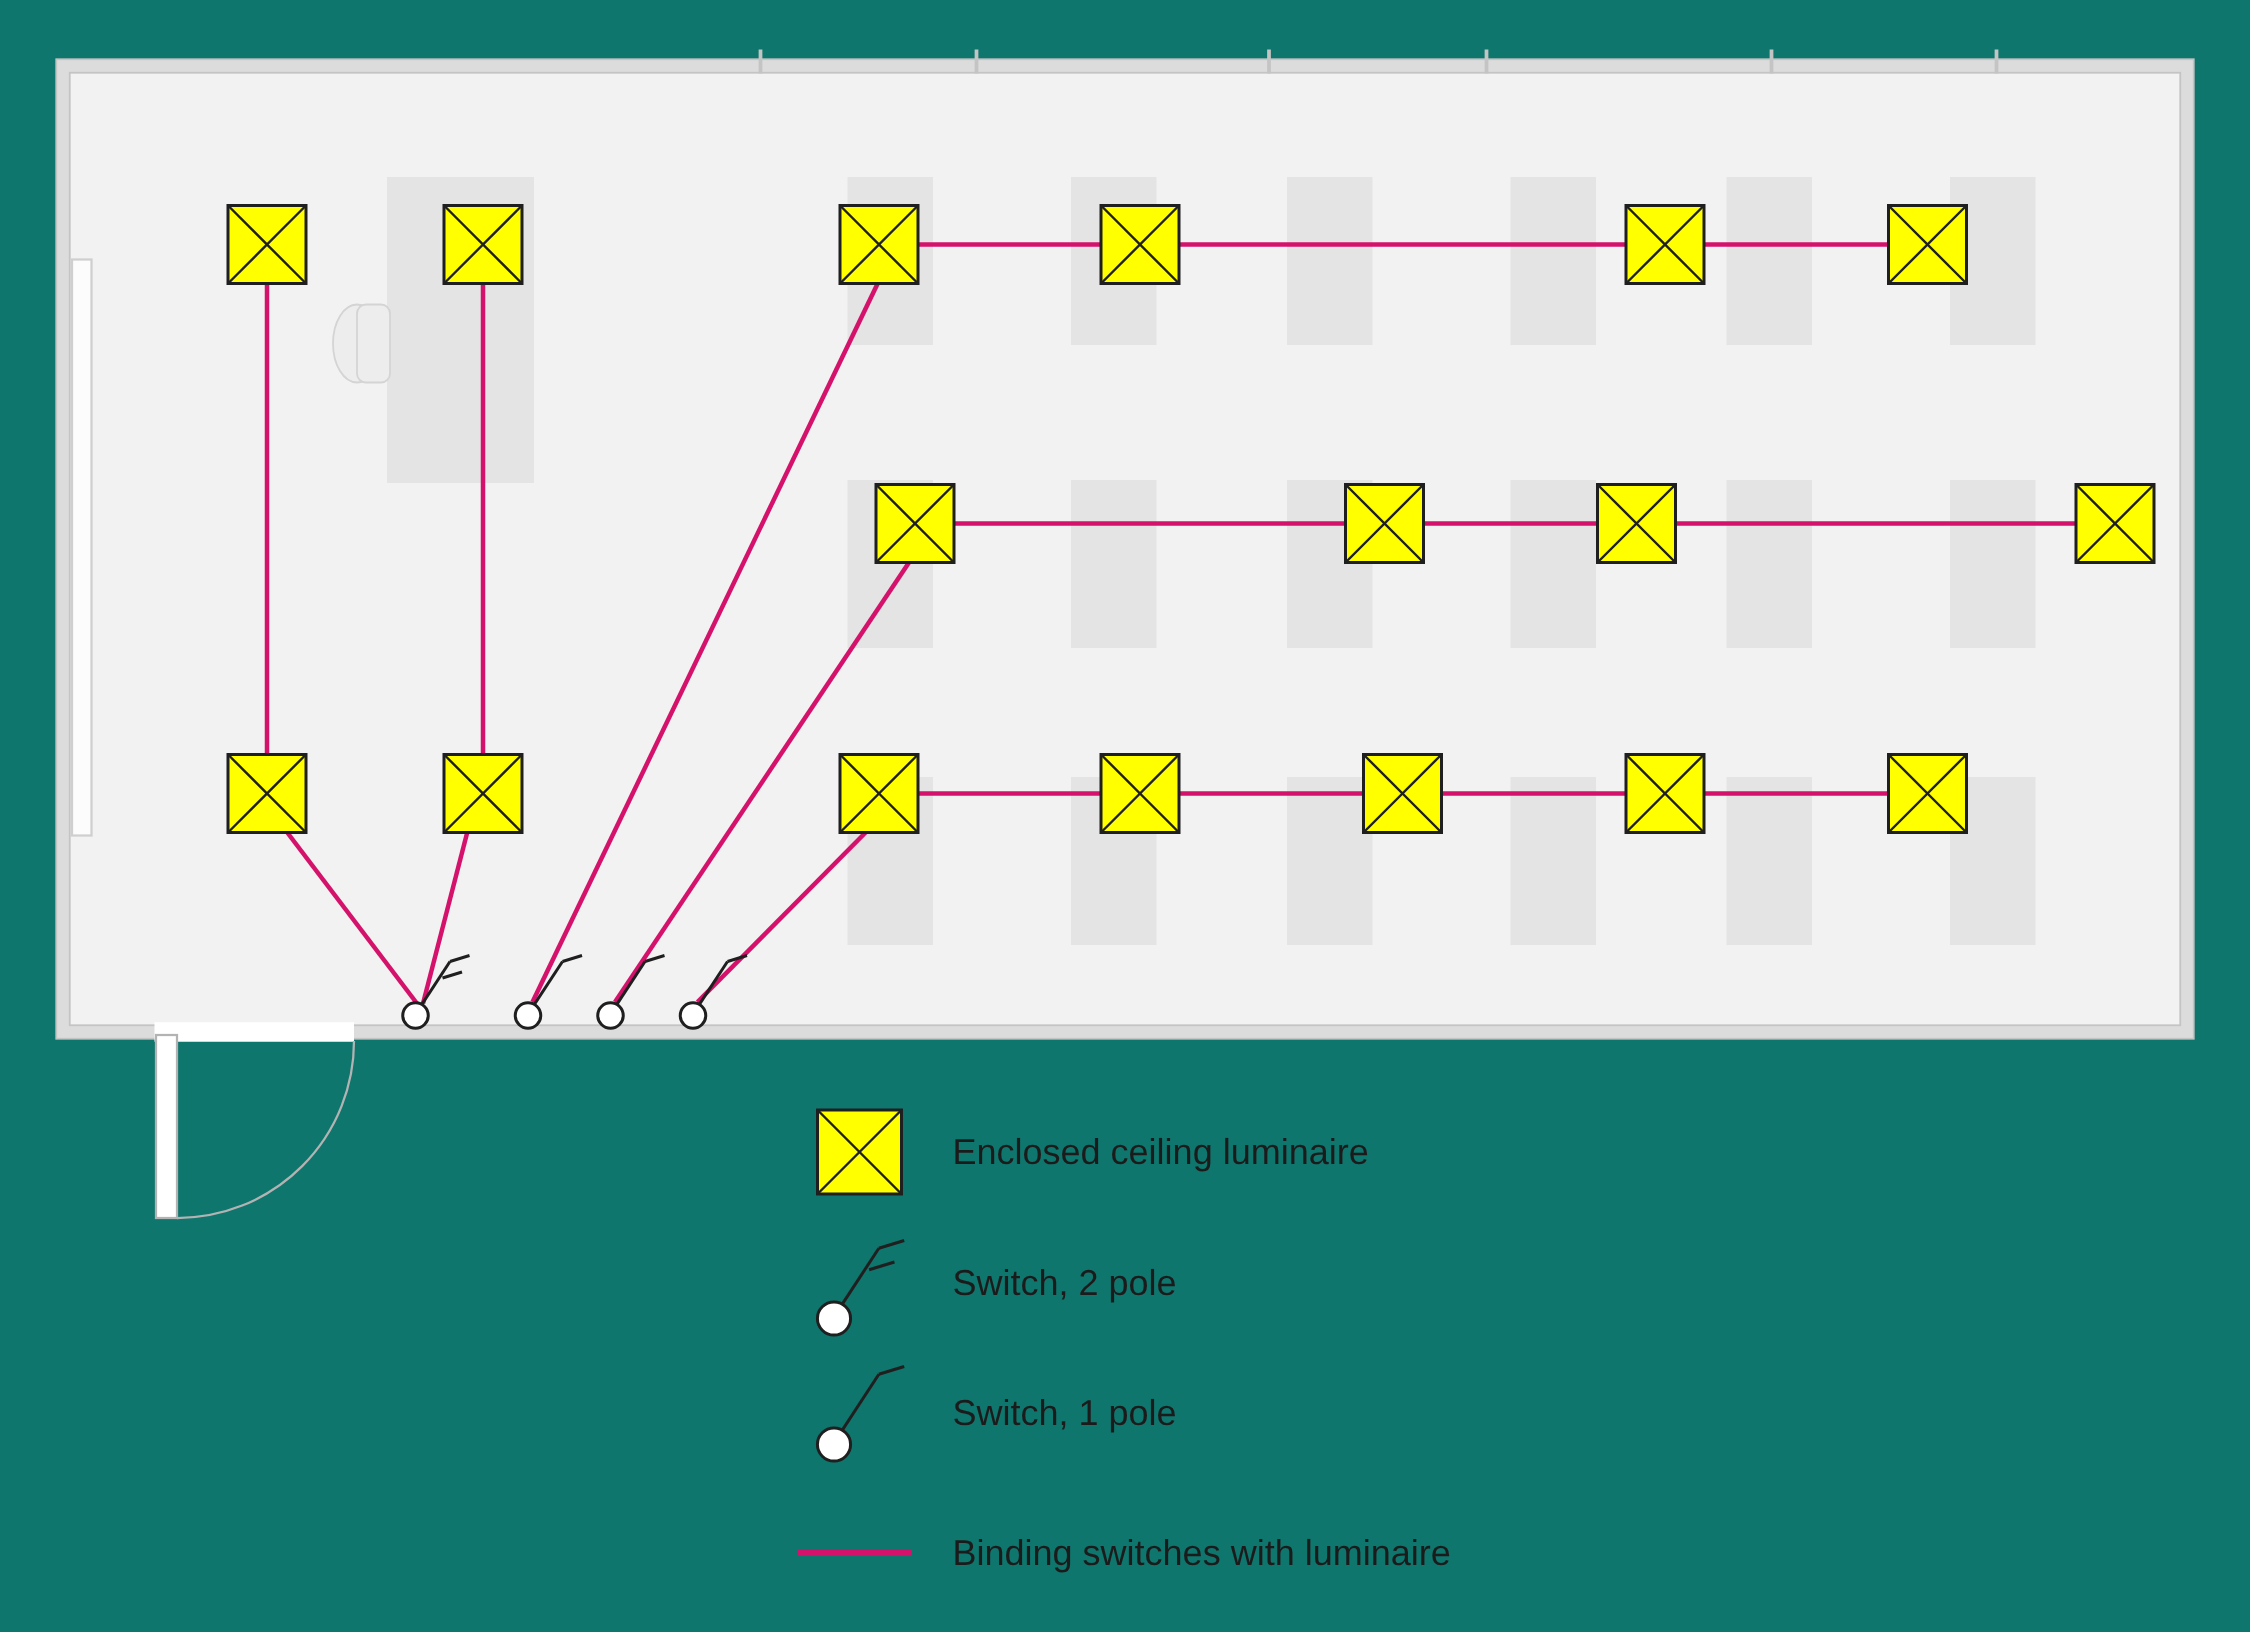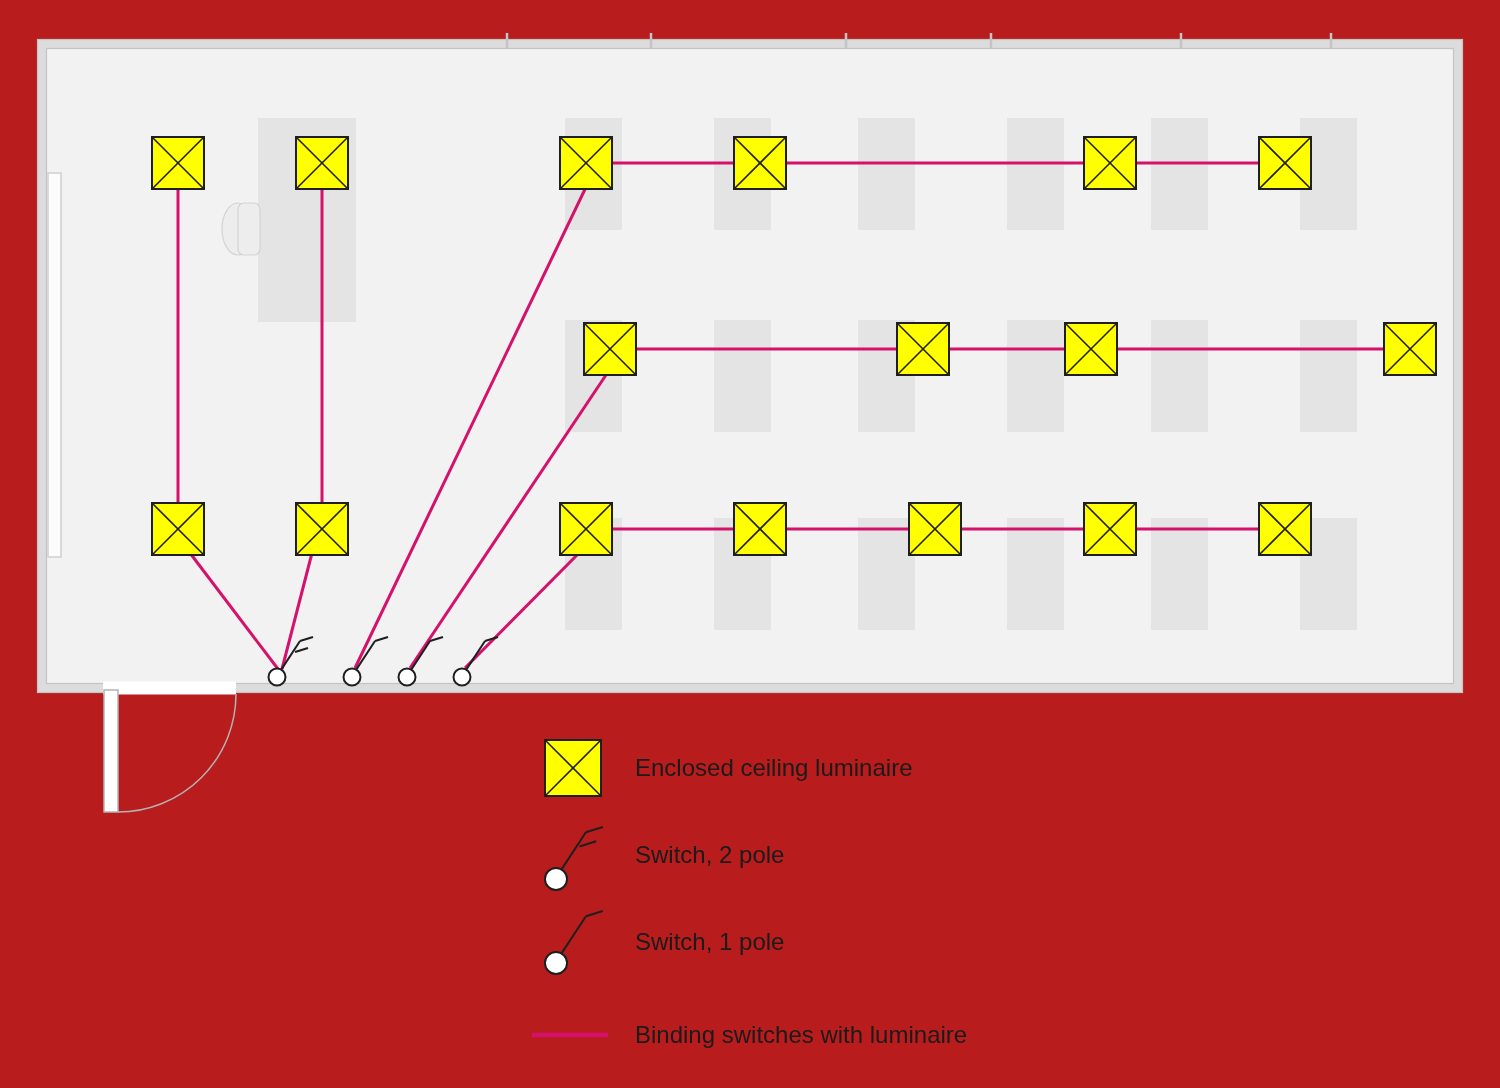--- a/index.html
+++ b/index.html
@@ -1,16 +1,16 @@
 <!DOCTYPE html>
 <html><head>
 <meta charset="utf-8">
 <style>
   html, body { margin: 0; padding: 0; background: #ffffff; }
-  .canvas { position: relative; width: 1500px; height: 1088px; background: #b91c1c; overflow: hidden; }
+  .canvas { position: relative; width: 1500px; height: 1088px; background: #0f766e; overflow: hidden; }
   svg { display: block; }
   .legend-text { font-family: "Liberation Sans", sans-serif; font-size: 24px; fill: #1b1b1b; }
 </style>
 </head>
 <body>
 
 <div class="canvas">
   <svg id="plan-svg" width="1500" height="1088" viewBox="0 0 1500 1088">
     <g id="layer-room">
         <rect x="42" y="44" width="1416" height="644" fill="#f2f2f2" stroke="#dcdcdc" stroke-width="9"></rect>

